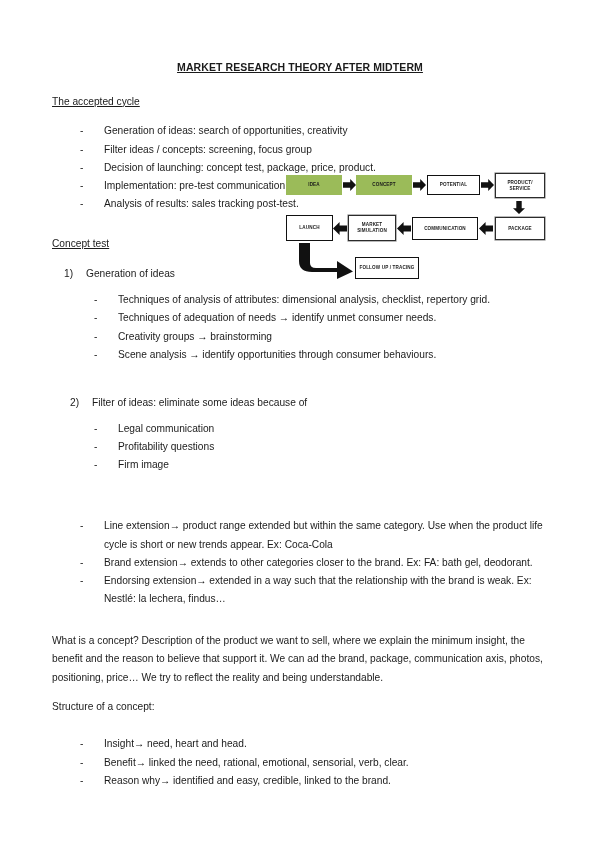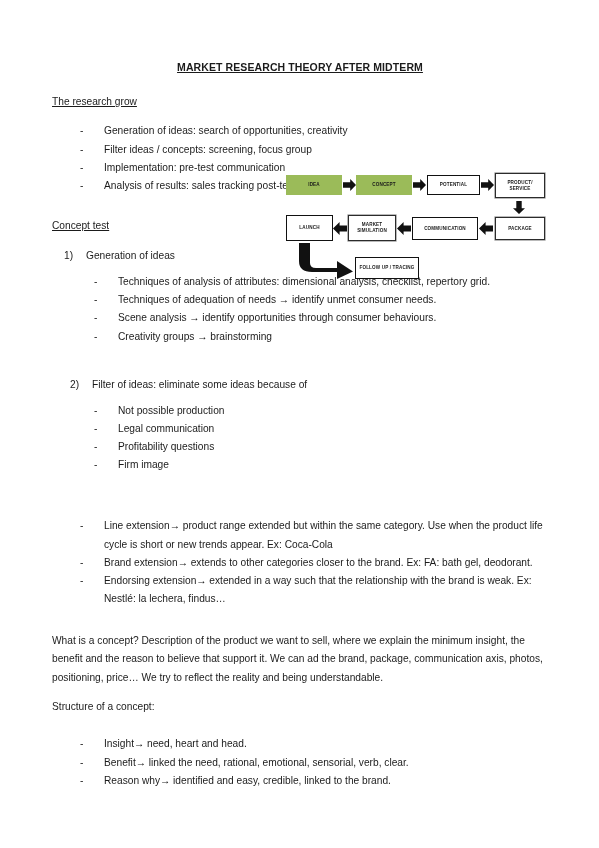--- a/index.html
+++ b/index.html
@@ -140,58 +140,58 @@
 </style>
 </head>
 <body>
 
 <div class="page">
 
   <div class="content">
 
     <div class="doc-title">MARKET RESEARCH THEORY AFTER MIDTERM</div>
 
-    <div class="section-head">The research grow</div>
+    <div class="section-head">The accepted cycle</div>
 
     <ul class="dash-list">
       <li>Generation of ideas: search of opportunities, creativity</li>
       <li>Filter ideas / concepts: screening, focus group</li>
+      <li>Decision of launching: concept test, package, price, product.</li>
       <li style="width:205px;">Implementation: pre-test communication</li>
       <li style="width:205px;">Analysis of results: sales tracking post-test.</li>
     </ul>
 
     <div class="spacer-sm"></div>
 
     <div class="section-head">Concept test</div>
 
     <ol class="num-list">
       <li>
         <span class="num">1)</span>
         <span>Generation of ideas</span>
       </li>
     </ol>
 
     <ul class="dash-list indent-2">
       <li>Techniques of analysis of attributes: dimensional analysis, checklist, repertory grid.</li>
       <li>Techniques of adequation of needs → identify unmet consumer needs.</li>
+      <li>Creativity groups → brainstorming</li>
       <li>Scene analysis → identify opportunities through consumer behaviours.</li>
-      <li>Creativity groups → brainstorming</li>
     </ul>
 
     <div class="spacer-md"></div>
 
     <ol class="num-list" style="padding-left:18px;">
       <li>
         <span class="num">2)</span>
         <span>Filter of ideas: eliminate some ideas because of</span>
       </li>
     </ol>
 
     <ul class="dash-list indent-2">
-      <li>Not possible production</li>
       <li>Legal communication</li>
       <li>Profitability questions</li>
       <li>Firm image</li>
     </ul>
 
     <div class="spacer-sm"></div>
 
 
     <div class="spacer-sm"></div>
 

